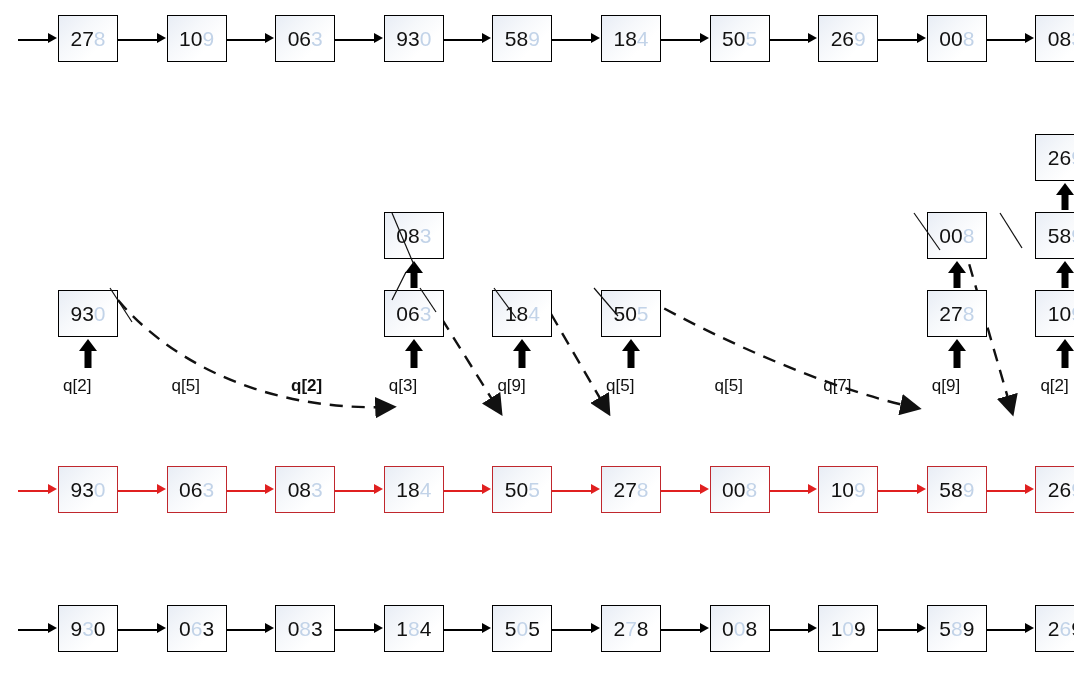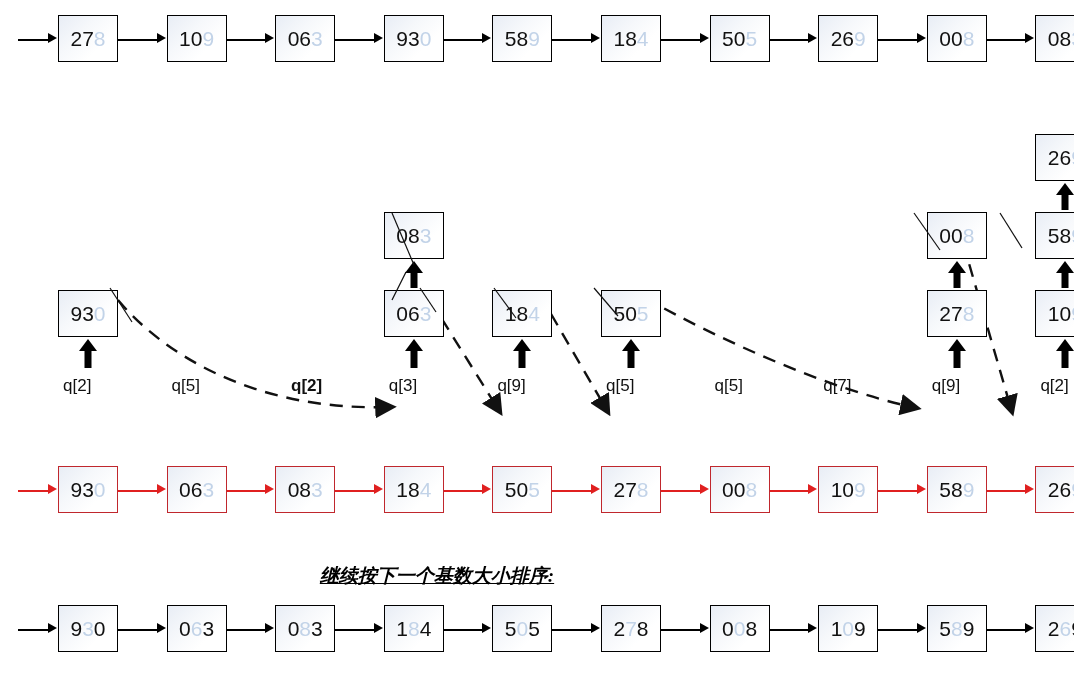--- a/index.html
+++ b/index.html
@@ -328,21 +328,20 @@
         <span class="dim">9</span>
       </div>
       <div class="hline red" style="left: 986.8px; top: 489.5px; width: 38.6px;"></div>
       <div class="harrow red" style="left: 1025.4px; top: 484px;"></div>
       <div class="node red" style="left: 1035.4px; top: 466px;">
         <span class="lit">26</span>
         <span class="dim">9</span>
       </div>
     </div>
 
-  <div class="caption" style="left:237px;top:562px;width:400px;">继续按下一个基数大小排序:</div>
 
   <div id="row-next">
       <div class="hline" style="left: 18px; top: 628.5px; width: 30px;"></div>
       <div class="harrow" style="left: 48px; top: 623px;"></div>
       <div class="node" style="left: 58px; top: 605px;">
         <span class="lit">9</span>
         <span class="dim">3</span>
         <span class="lit">0</span>
       </div>
       <div class="hline" style="left: 118px; top: 628.5px; width: 38.6px;"></div>

